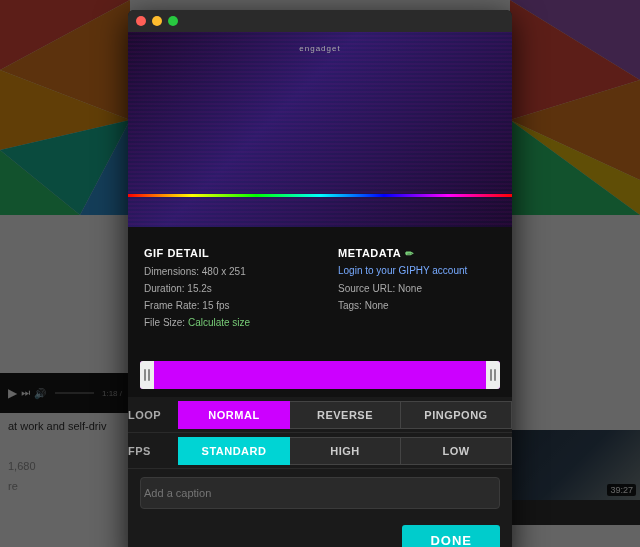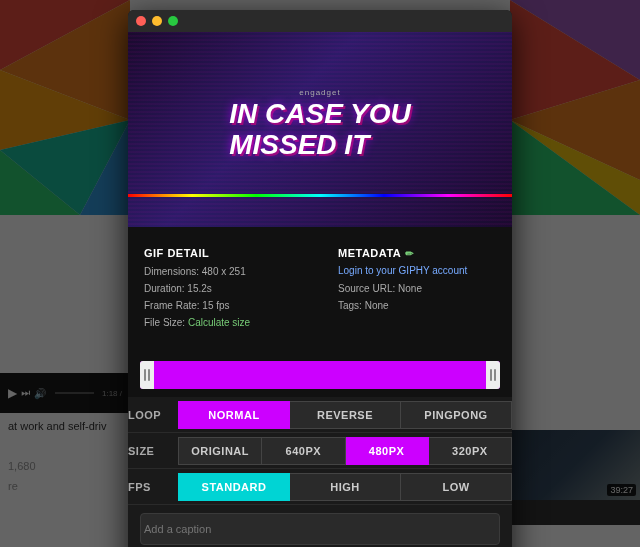--- a/index.html
+++ b/index.html
@@ -111,21 +111,20 @@
 
     .engadget-logo {
       position: absolute;
       top: 12px;
       left: 50%;
       transform: translateX(-50%);
       font-size: 8px;
       color: #aaa;
       letter-spacing: 1px;
       text-transform: lowercase;
-      margin-top: 44px;
     }
 
     .video-title-text {
       font-size: 28px;
       font-weight: 900;
       color: #fff;
       text-transform: uppercase;
       line-height: 1.1;
       text-align: left;
       font-style: italic;
@@ -469,24 +468,20 @@
   <div class="title-bar">
     <span class="traffic-light tl-red"></span>
     <span class="traffic-light tl-yellow"></span>
     <span class="traffic-light tl-green"></span>
   </div>
 
   <div class="video-preview">
     <div class="video-content">
       <div class="video-noise"></div>
       <span class="engadget-logo">engadget</span>
-      <div>
-        <div class="video-title-text">IN CASE YOU</div>
-        <div class="video-title-text">MISSED IT</div>
-      </div>
       <div class="colorbar"></div>
     </div>
 
   </div>
 
   <div class="info-section">
     <div class="gif-detail">
       <div class="section-header">
         <span>GIF DETAIL</span>
       </div>
@@ -550,29 +545,20 @@
 
     <div class="control-row">
       <div class="control-label">LOOP</div>
       <div class="btn-group">
         <button class="toggle-btn active-purple">NORMAL</button>
         <button class="toggle-btn">REVERSE</button>
         <button class="toggle-btn">PINGPONG</button>
       </div>
     </div>
 
-    <div class="control-row">
-      <div class="control-label">SIZE</div>
-      <div class="btn-group">
-        <button class="toggle-btn">ORIGINAL</button>
-        <button class="toggle-btn">640PX</button>
-        <button class="toggle-btn active-purple">480PX</button>
-        <button class="toggle-btn">320PX</button>
-      </div>
-    </div>
 
     <div class="control-row">
       <div class="control-label">FPS</div>
       <div class="btn-group">
         <button class="toggle-btn active-cyan">STANDARD</button>
         <button class="toggle-btn">HIGH</button>
         <button class="toggle-btn">LOW</button>
       </div>
     </div>
 

